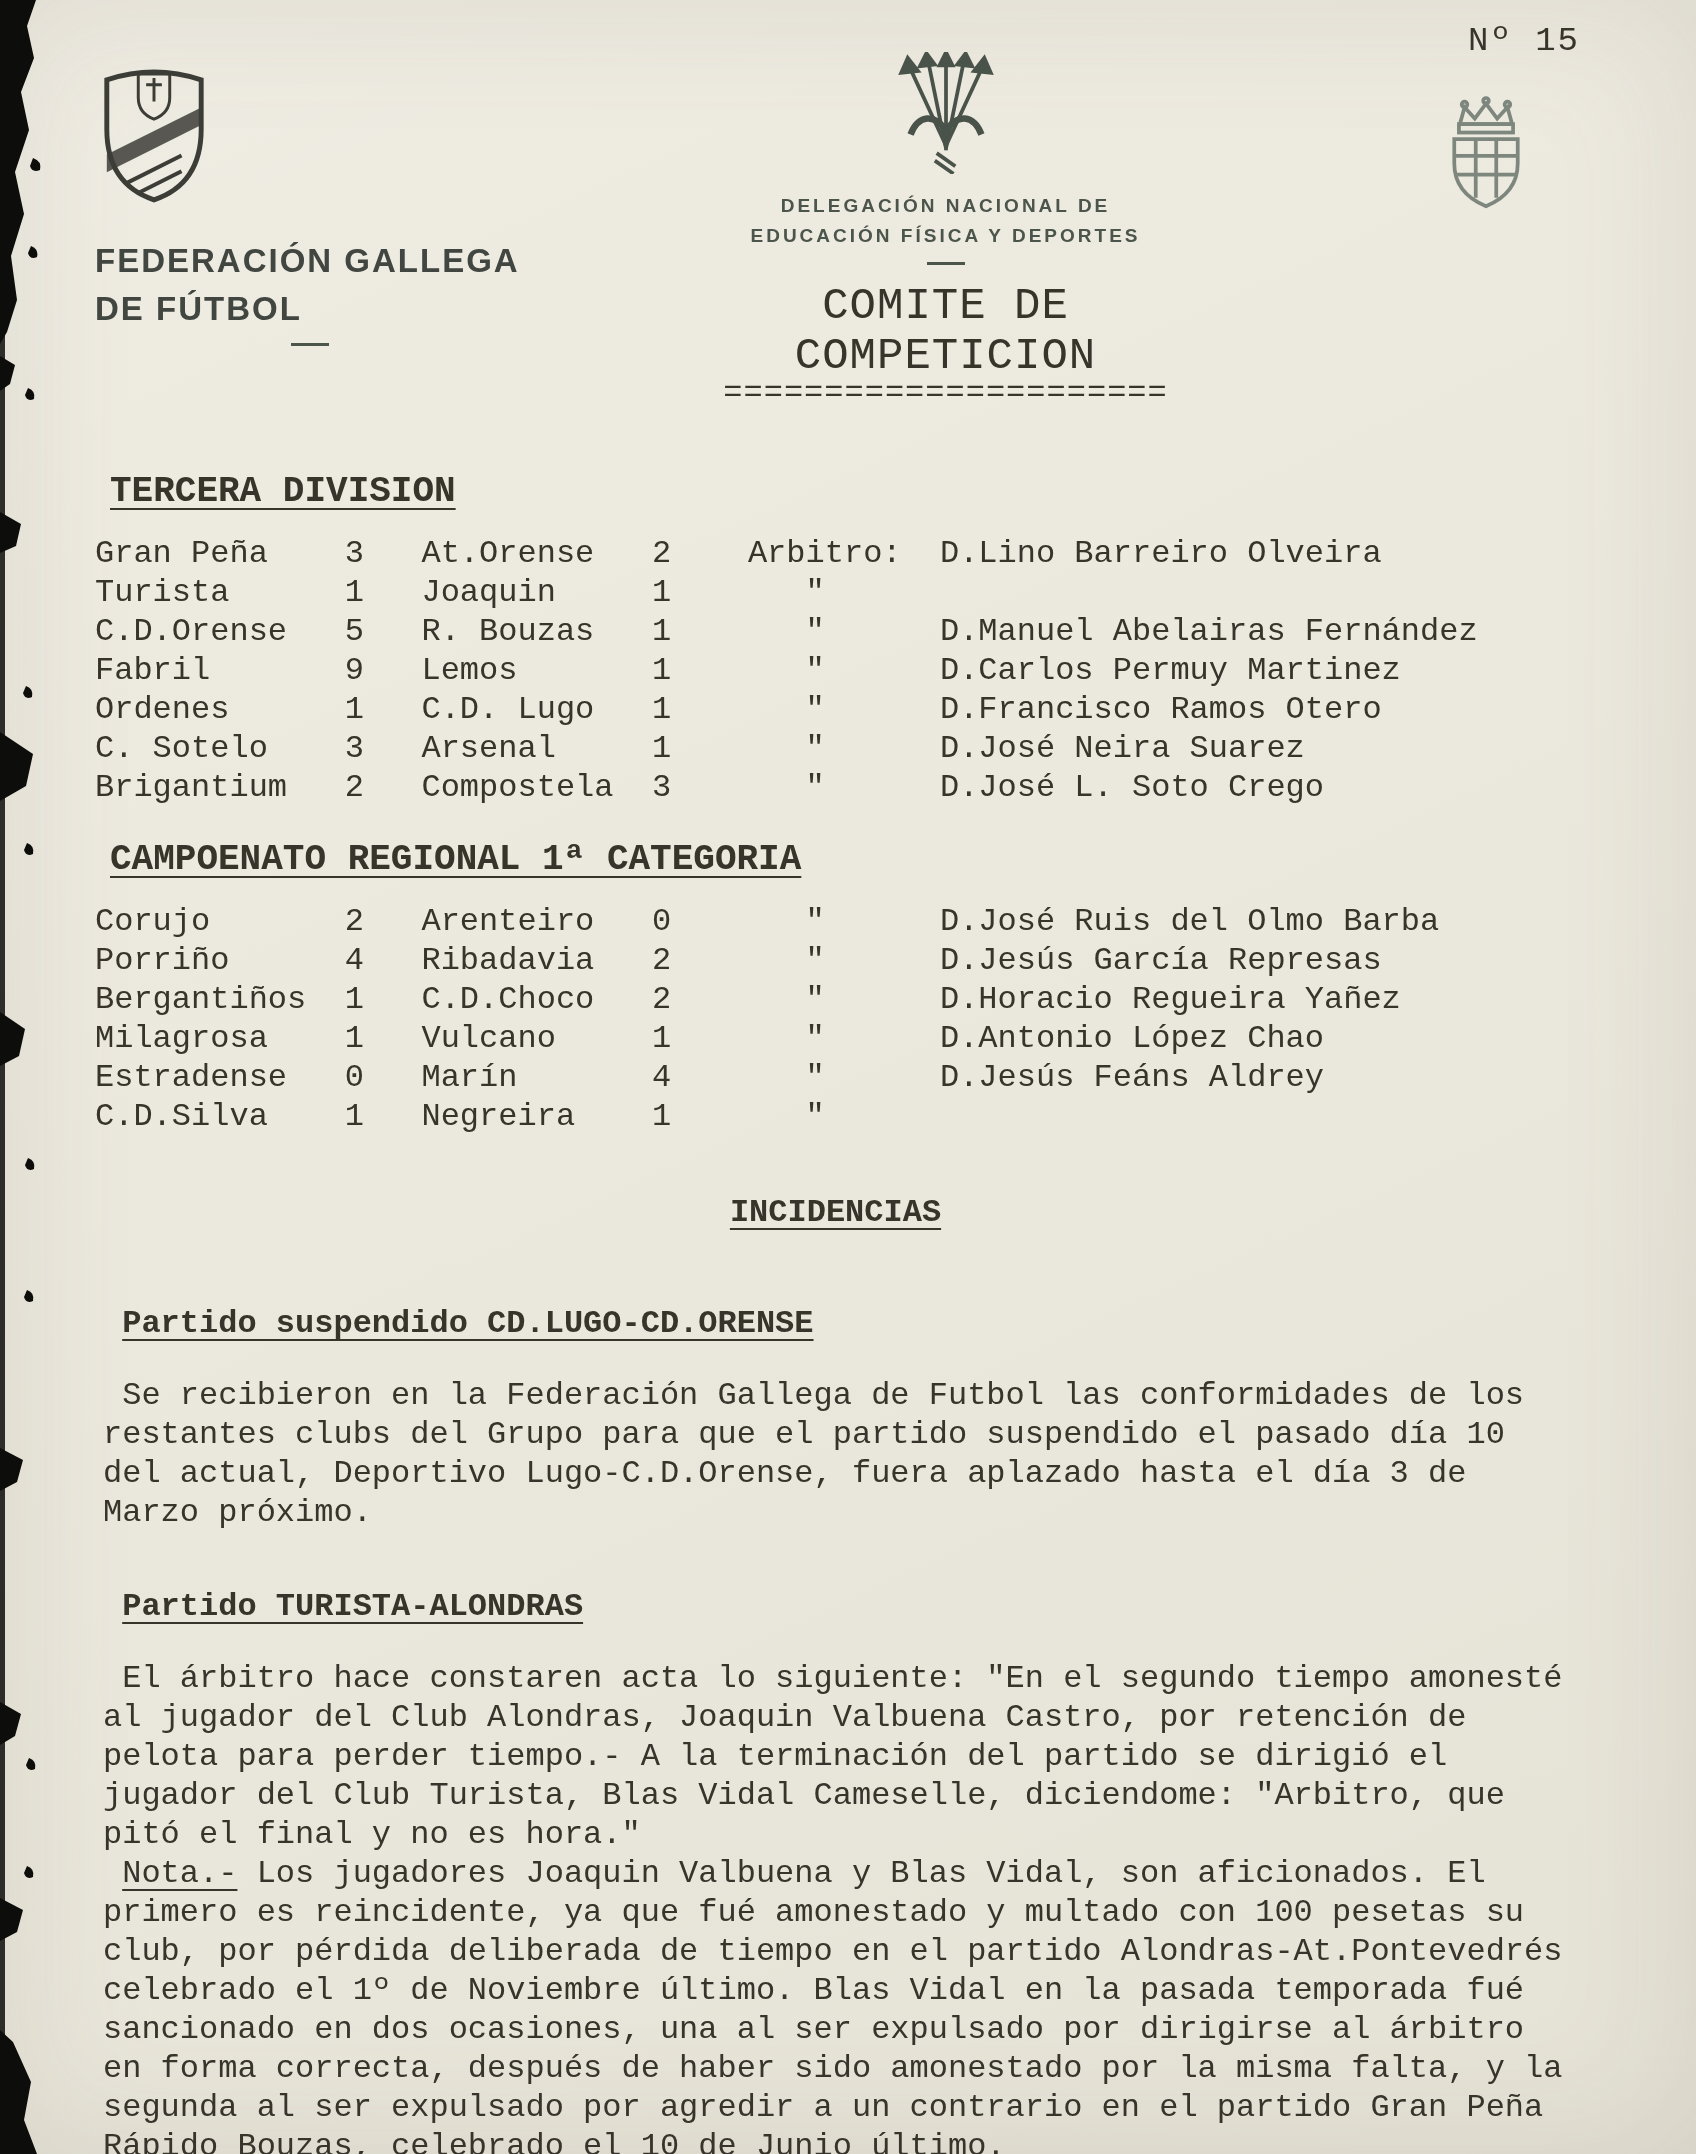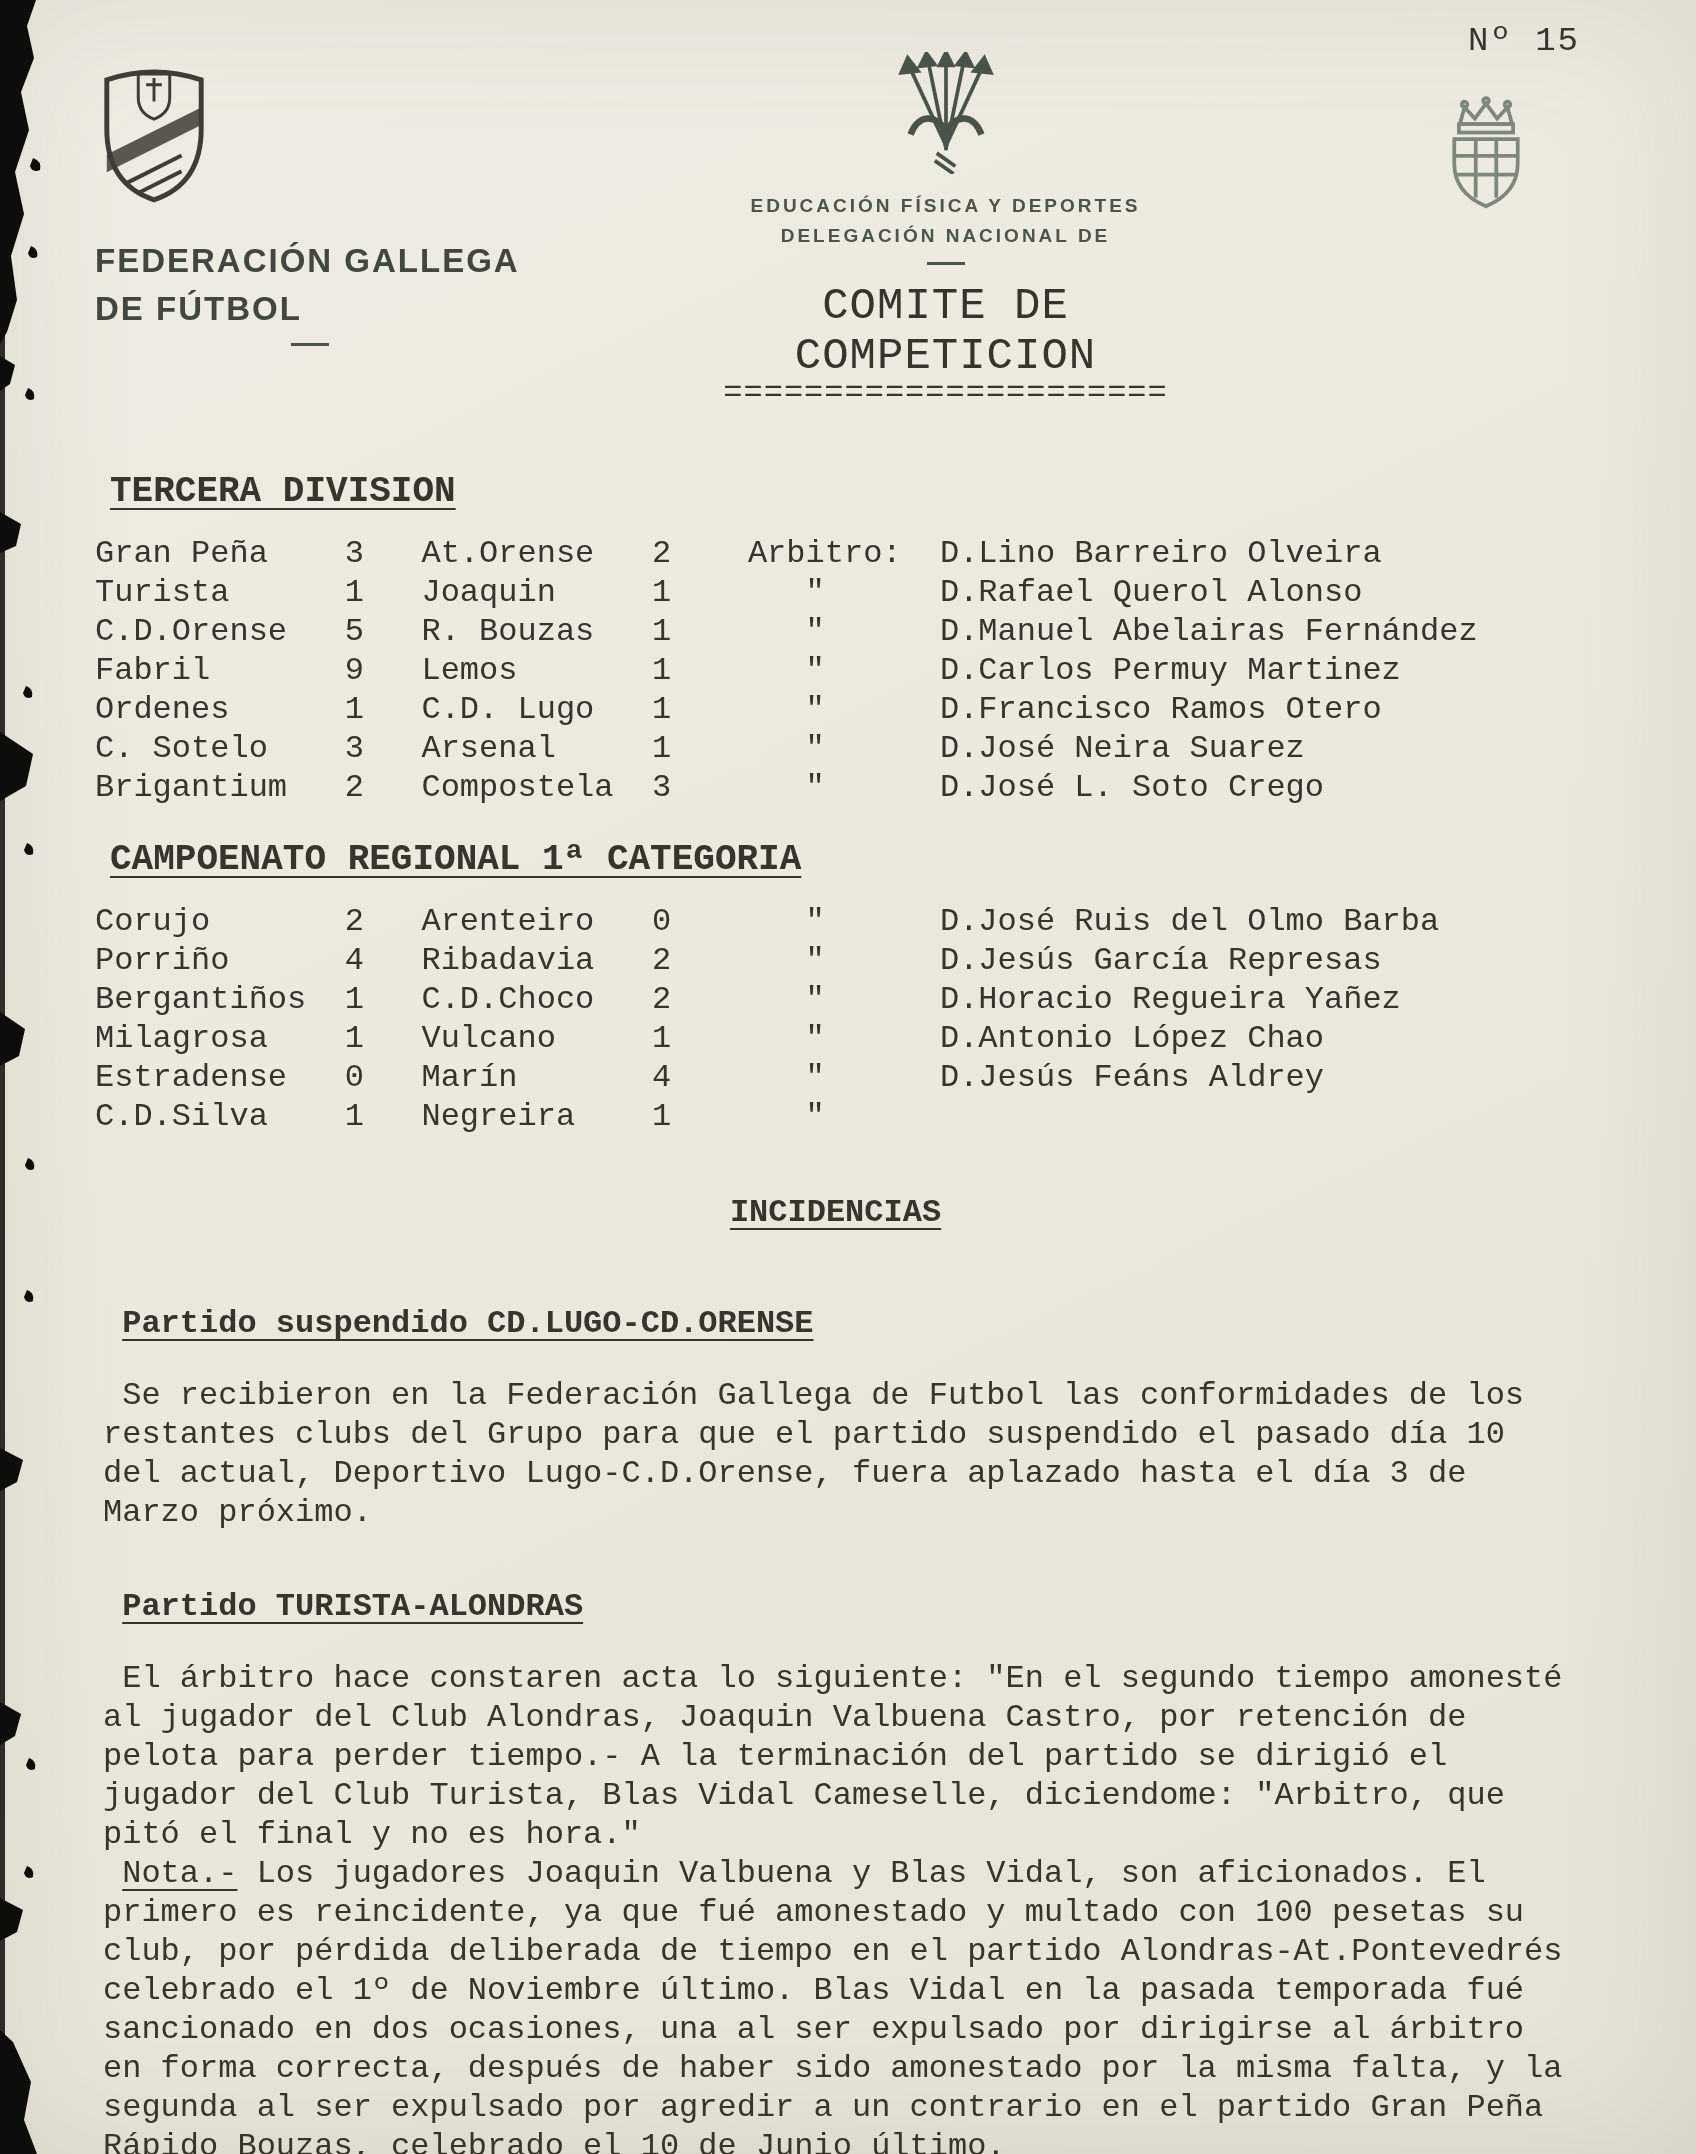--- a/index.html
+++ b/index.html
@@ -108,22 +108,22 @@
           <polygon points="19,6 12,22 30,20"></polygon>
           <polygon points="39,1 32,15 48,13"></polygon>
           <polygon points="60,0 53,14 67,14"></polygon>
           <polygon points="81,1 72,13 88,15"></polygon>
           <polygon points="101,6 90,20 108,22"></polygon>
           <path d="M50 108 l20 14 M48 116 l20 14" fill="none"></path>
         </g>
         <path d="M22 88 C31 66 48 66 60 84 C72 66 89 66 98 88" fill="none" stroke="#49534a" stroke-width="7"></path>
       </svg>
       <div class="delegation">
+        <div>DELEGACIÓN NACIONAL DE</div>
         <div>EDUCACIÓN FÍSICA Y DEPORTES</div>
-        <div>DELEGACIÓN NACIONAL DE</div>
       </div>
       <div class="small-rule"></div>
       <div class="committee">COMITE DE COMPETICION</div>
       <div class="committee-underline">======================</div>
     </div>
 
     <div class="org-right">
       <svg viewBox="0 0 120 124" width="112" height="116">
         <g fill="none" stroke="#7e877d" stroke-width="4">
           <path d="M32 30 L37 12 L48 24 L60 8 L72 24 L83 12 L88 30 Z"></path>
@@ -152,21 +152,20 @@
           <span class="c-score">2</span>
           <span class="c-arb">Arbitro:</span>
           <span class="c-ref">D.Lino Barreiro Olveira</span>
         </div>
         <div class="mrow">
           <span class="c-home">Turista</span>
           <span class="c-score">1</span>
           <span class="c-away">Joaquin</span>
           <span class="c-score">1</span>
           <span class="c-arb ditto">"</span>
-          <span class="c-ref">D.Rafael Querol Alonso</span>
         </div>
         <div class="mrow">
           <span class="c-home">C.D.Orense</span>
           <span class="c-score">5</span>
           <span class="c-away">R. Bouzas</span>
           <span class="c-score">1</span>
           <span class="c-arb ditto">"</span>
           <span class="c-ref">D.Manuel Abelairas Fernández</span>
         </div>
         <div class="mrow">

